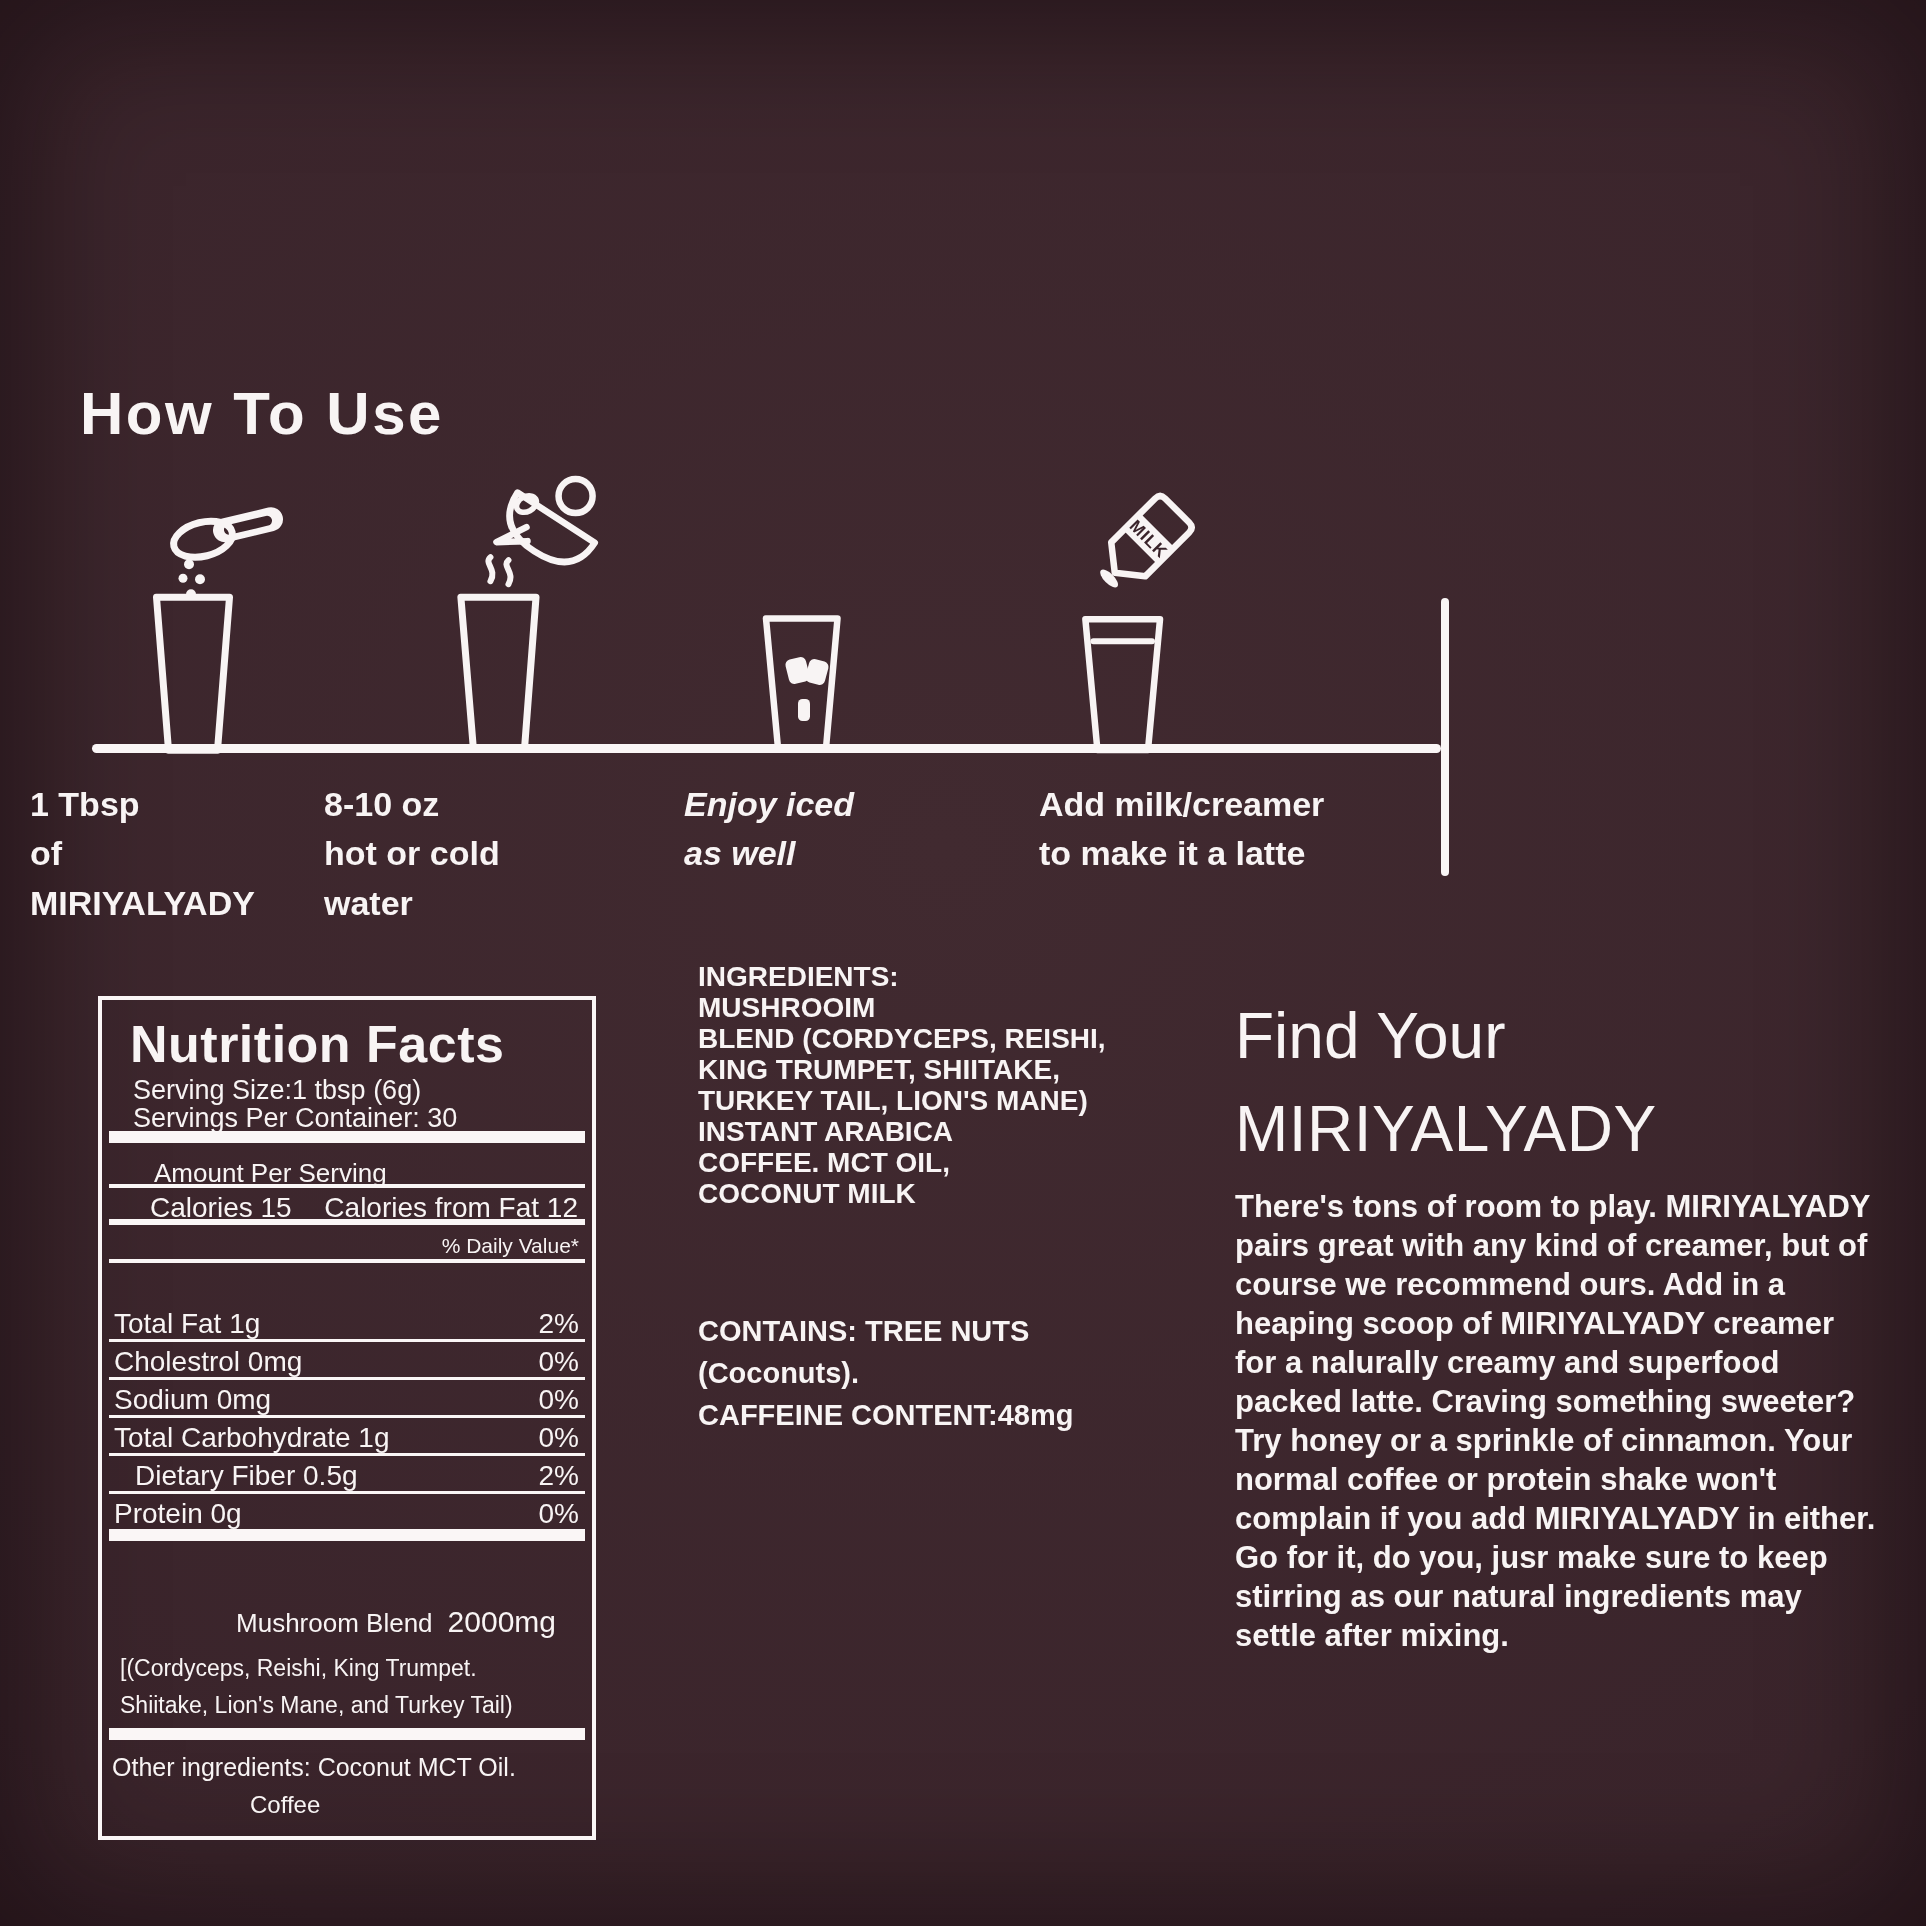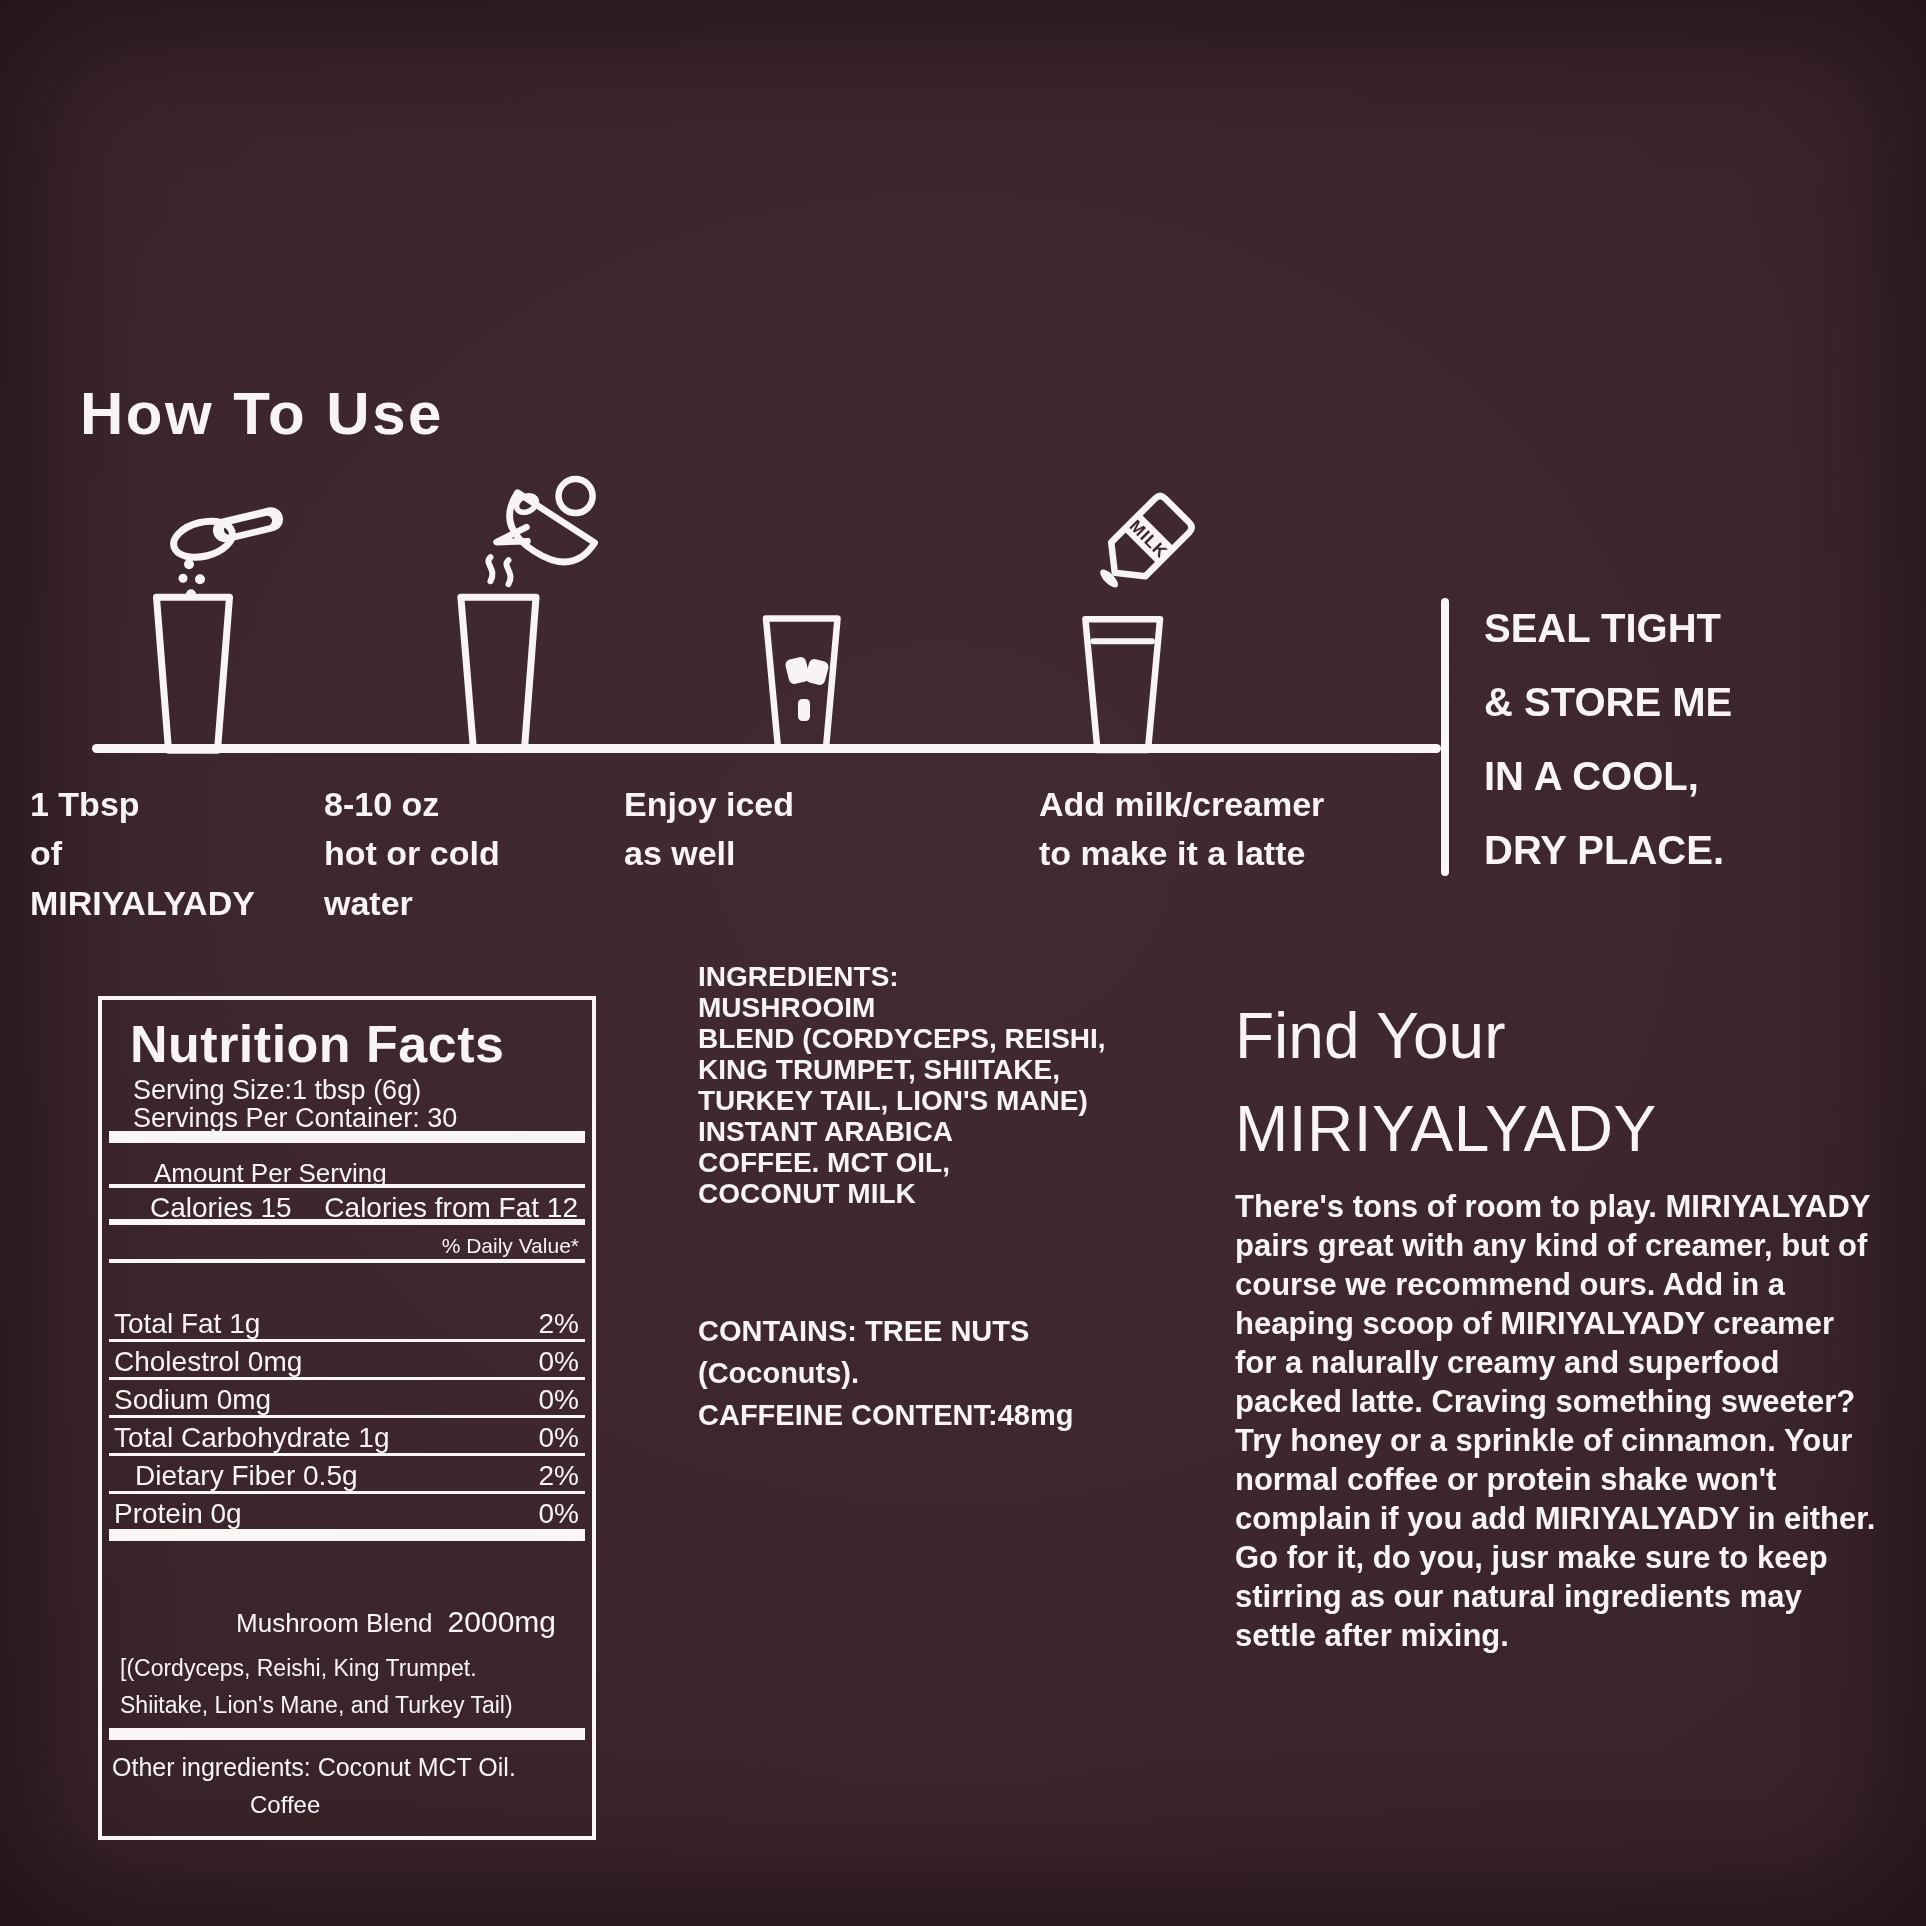--- a/index.html
+++ b/index.html
@@ -9,21 +9,21 @@
     background:radial-gradient(135% 120% at 49% 44%, #412a30 0%, #3a242b 52%, #2b171d 100%);
     box-shadow:inset 0 0 130px 30px rgba(8,0,4,.45);
   }
   .abs{position:absolute;}
   
   #howto-title{left:80px;top:379px;font-size:60px;font-weight:700;letter-spacing:2.5px;}
   .step-label{position:absolute;top:780px;font-weight:700;font-size:34px;line-height:1.45;
     text-align:left;white-space:pre-line;}
   #label-1{left:30px;width:306px;}
   #label-2{left:324px;width:306px;}
-  #label-3{left:624px;width:306px;}
+  #label-3{left:684px;width:306px;font-style:italic;}
   #label-4{left:1039px;width:306px;}
   #hline{left:92px;top:744px;width:1349px;height:8.5px;background:#faf6f6;border-radius:4.5px;}
   #vline{left:1441px;top:598px;width:7.5px;height:278px;background:#faf6f6;border-radius:4px;}
   #seal-note{left:1484px;top:591px;font-size:40px;font-weight:700;line-height:1.85;white-space:pre-line;}
   #icon-1{left:140px;top:507px;width:150px;height:248px;}
   #icon-2{left:446px;top:466px;width:166px;height:288px;}
   #icon-3{left:762px;top:614px;width:80px;height:140px;}
   #icon-4{left:1068px;top:482px;width:166px;height:273px;}
   .stk{stroke:#f8f4f4;fill:none;stroke-linecap:round;stroke-linejoin:round;}
   .cut{stroke:#3b242a;fill:none;stroke-linecap:round;}
@@ -121,24 +121,20 @@
 of
 MIRIYALYADY</div>
   <div id="label-2" class="step-label">8-10 oz
 hot or cold
 water</div>
   <div id="label-3" class="step-label">Enjoy iced
 as well</div>
   <div id="label-4" class="step-label">Add milk/creamer
 to make it a latte</div>
 
-  <div id="seal-note" class="abs">SEAL TIGHT
-&amp; STORE ME
-IN A COOL,
-DRY PLACE.</div>
 
   <div id="nf">
     <div id="nf-title" class="abs">Nutrition Facts</div>
     <div id="nf-serving" class="abs">Serving Size:1 tbsp (6g)</div>
     <div id="nf-servings" class="abs">Servings Per Container: 30</div>
     <div id="nf-bar1" class="abs nf-bar"></div>
     <div id="nf-amount" class="abs">Amount Per Serving</div>
     <div id="nf-thin1" class="abs nf-line"></div>
     <div id="nf-calrow" class="abs">
       <span>Calories 15</span>

